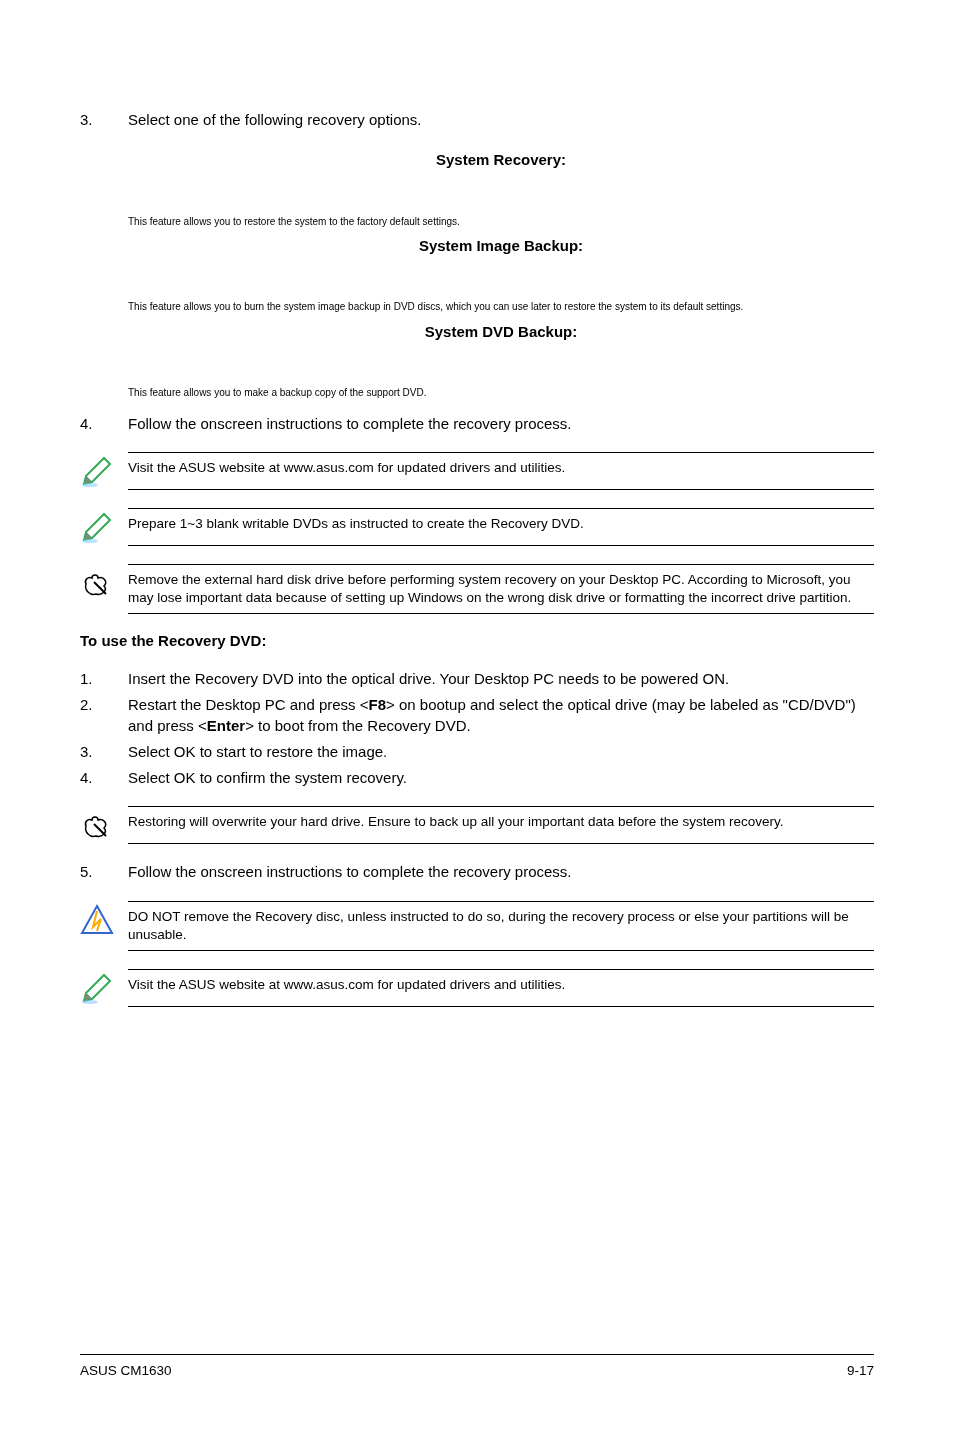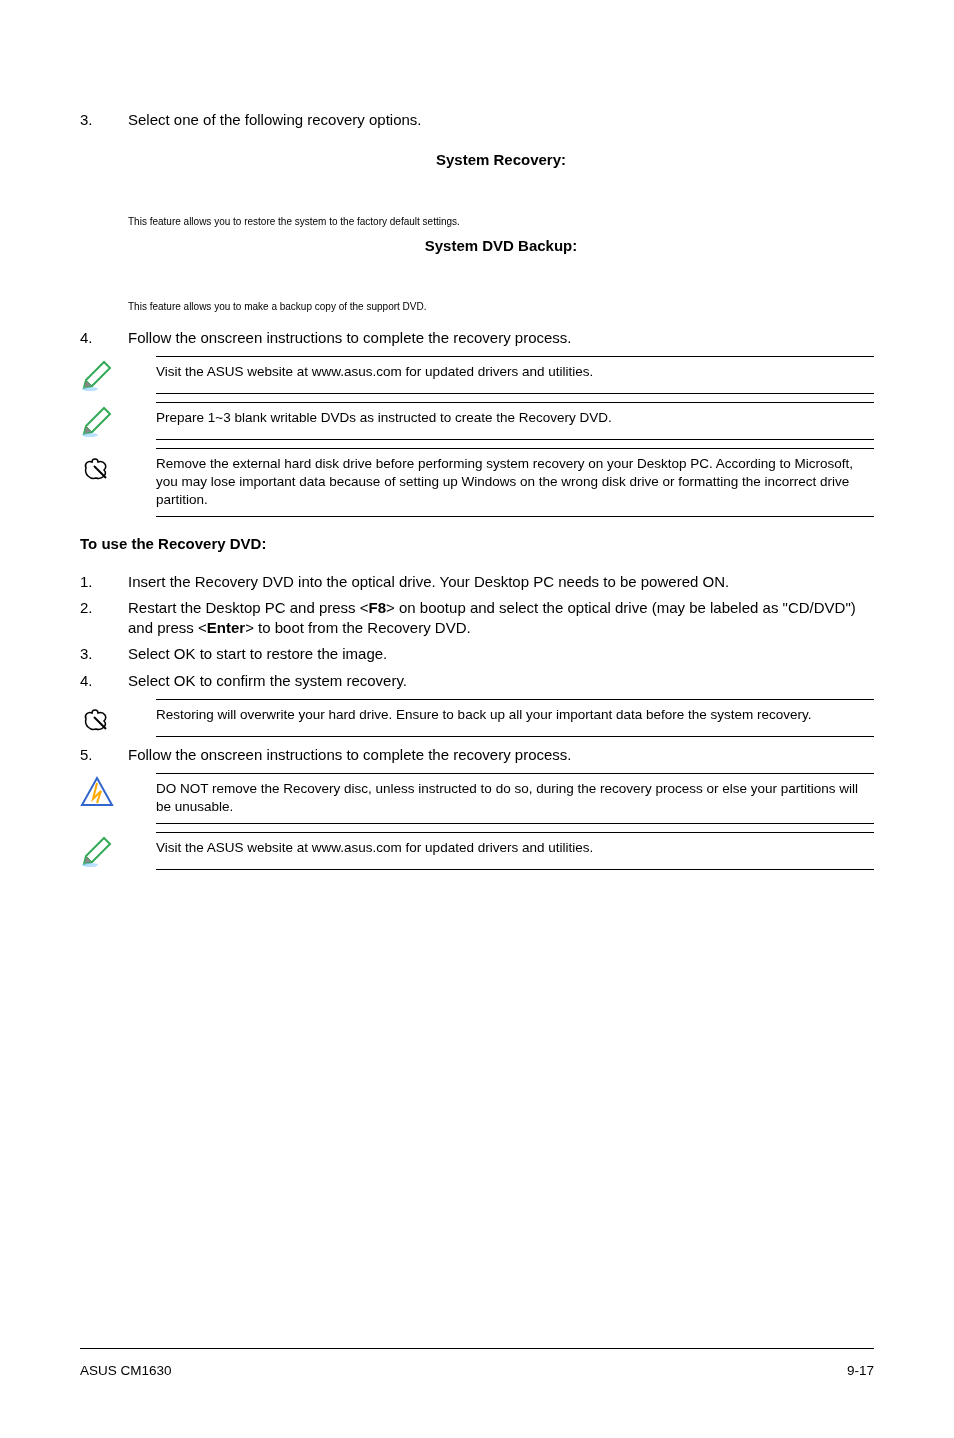--- a/index.html
+++ b/index.html
@@ -47,22 +47,21 @@
     margin-bottom: 4px;
     text-align: center;
   }
   .sub-desc {
     font-size: 10px;
     line-height: 1.35;
     margin-top: 44px;
   }
   .callout {
     display: flex;
-    margin: 8px 0;
-    gap: 28px;
+    margin: 18px 0;
   }
   .callout .icon-col {
     width: 48px;
     flex-shrink: 0;
     display: flex;
     align-items: flex-start;
     justify-content: flex-start;
     padding-top: 2px;
   }
   .callout .icon-col svg {
@@ -82,21 +81,21 @@
     font-weight: bold;
     margin: 28px 0 8px 0;
   }
   .sub-heading {
     font-size: 15px;
     font-weight: bold;
     margin: 18px 0 20px 0;
   }
   .footer {
     border-top: 1px solid #000;
-    padding-top: 14px;
+    padding-top: 8px;
     display: flex;
     justify-content: space-between;
     font-size: 13.5px;
     margin-top: 57px;
   }
 </style>
 </head>
 <body>
 
 <svg width="0" height="0" style="position:absolute">
@@ -124,20 +123,24 @@
     <li>
       <span class="num">3.</span>
       <div class="body">
         <div style="margin-bottom:20px;">Select one of the following recovery options.</div>
 
         <div class="sub-block">
           <div class="sub-title">System Recovery:</div>
           <div class="sub-desc">This feature allows you to restore the system to the factory default settings.</div>
         </div>
         <div class="sub-block">
+          <div class="sub-title">System Image Backup:</div>
+          <div class="sub-desc">This feature allows you to burn the system image backup in DVD discs, which you can use later to restore the system to its default settings.</div>
+        </div>
+        <div class="sub-block">
           <div class="sub-title">System DVD Backup:</div>
           <div class="sub-desc">This feature allows you to make a backup copy of the support DVD.</div>
         </div>
       </div>
     </li>
     <li>
       <span class="num">4.</span>
       <div class="body">Follow the onscreen instructions to complete the recovery process.</div>
     </li>
   </ol>

